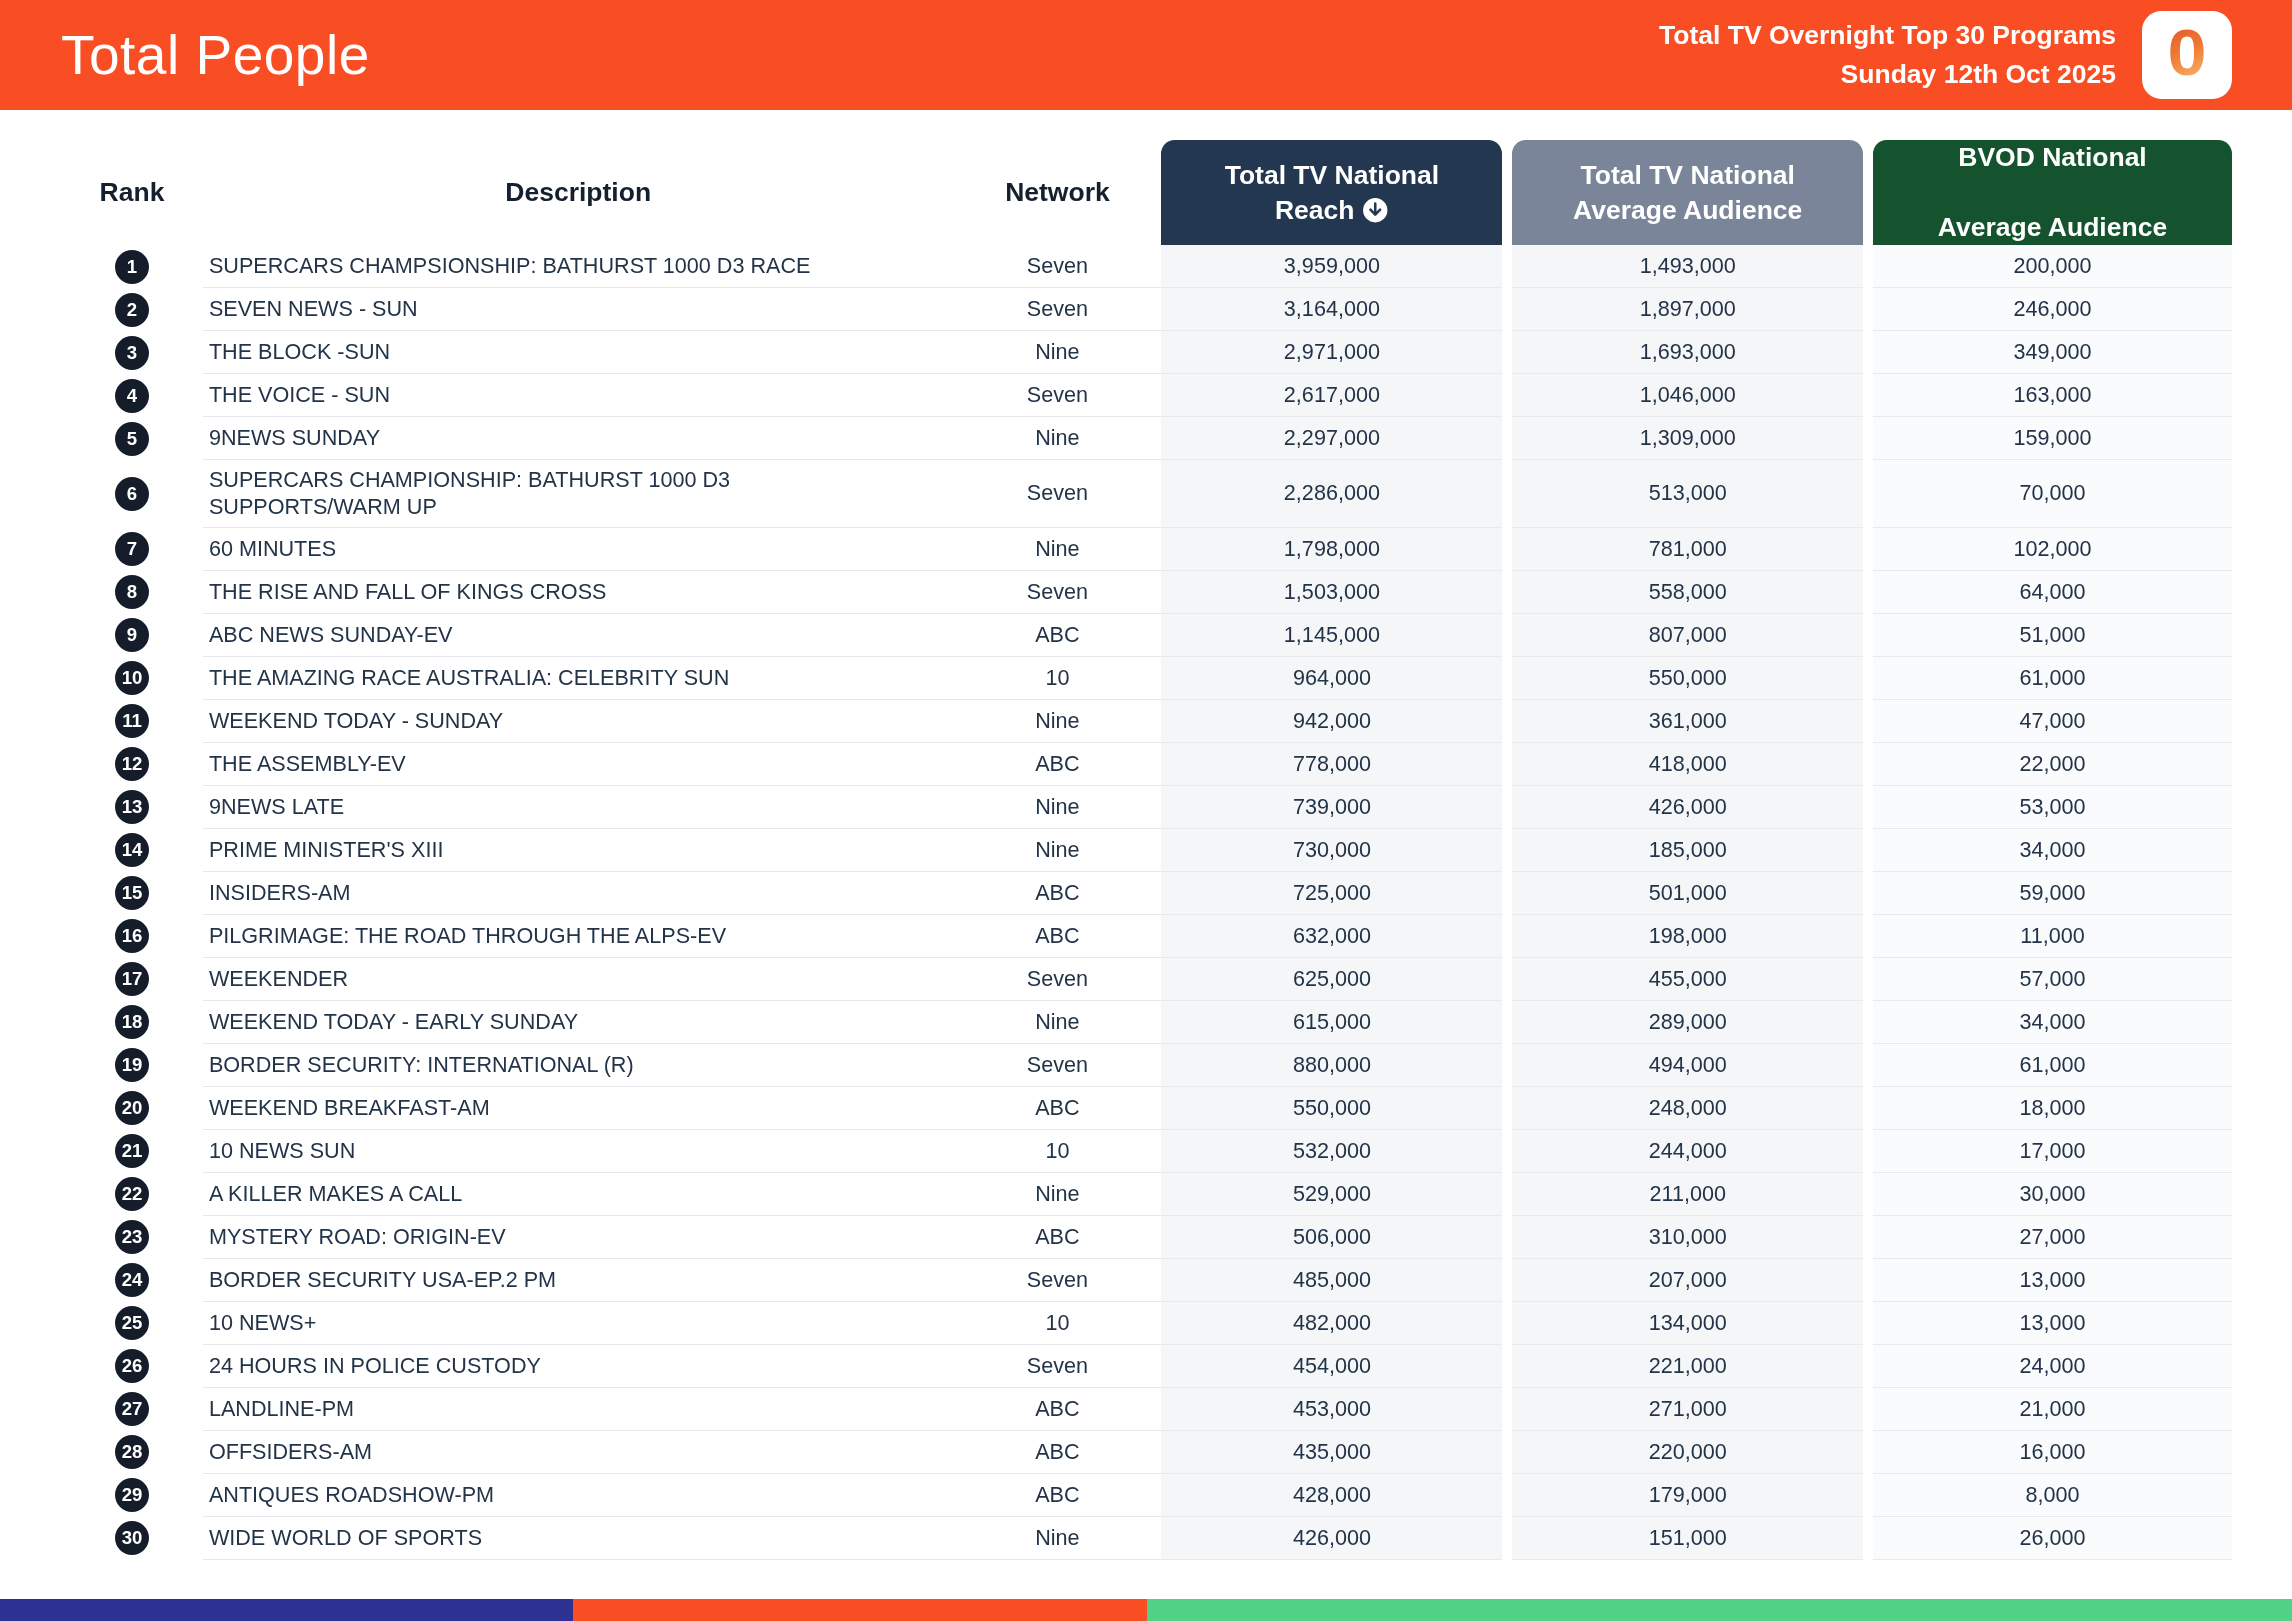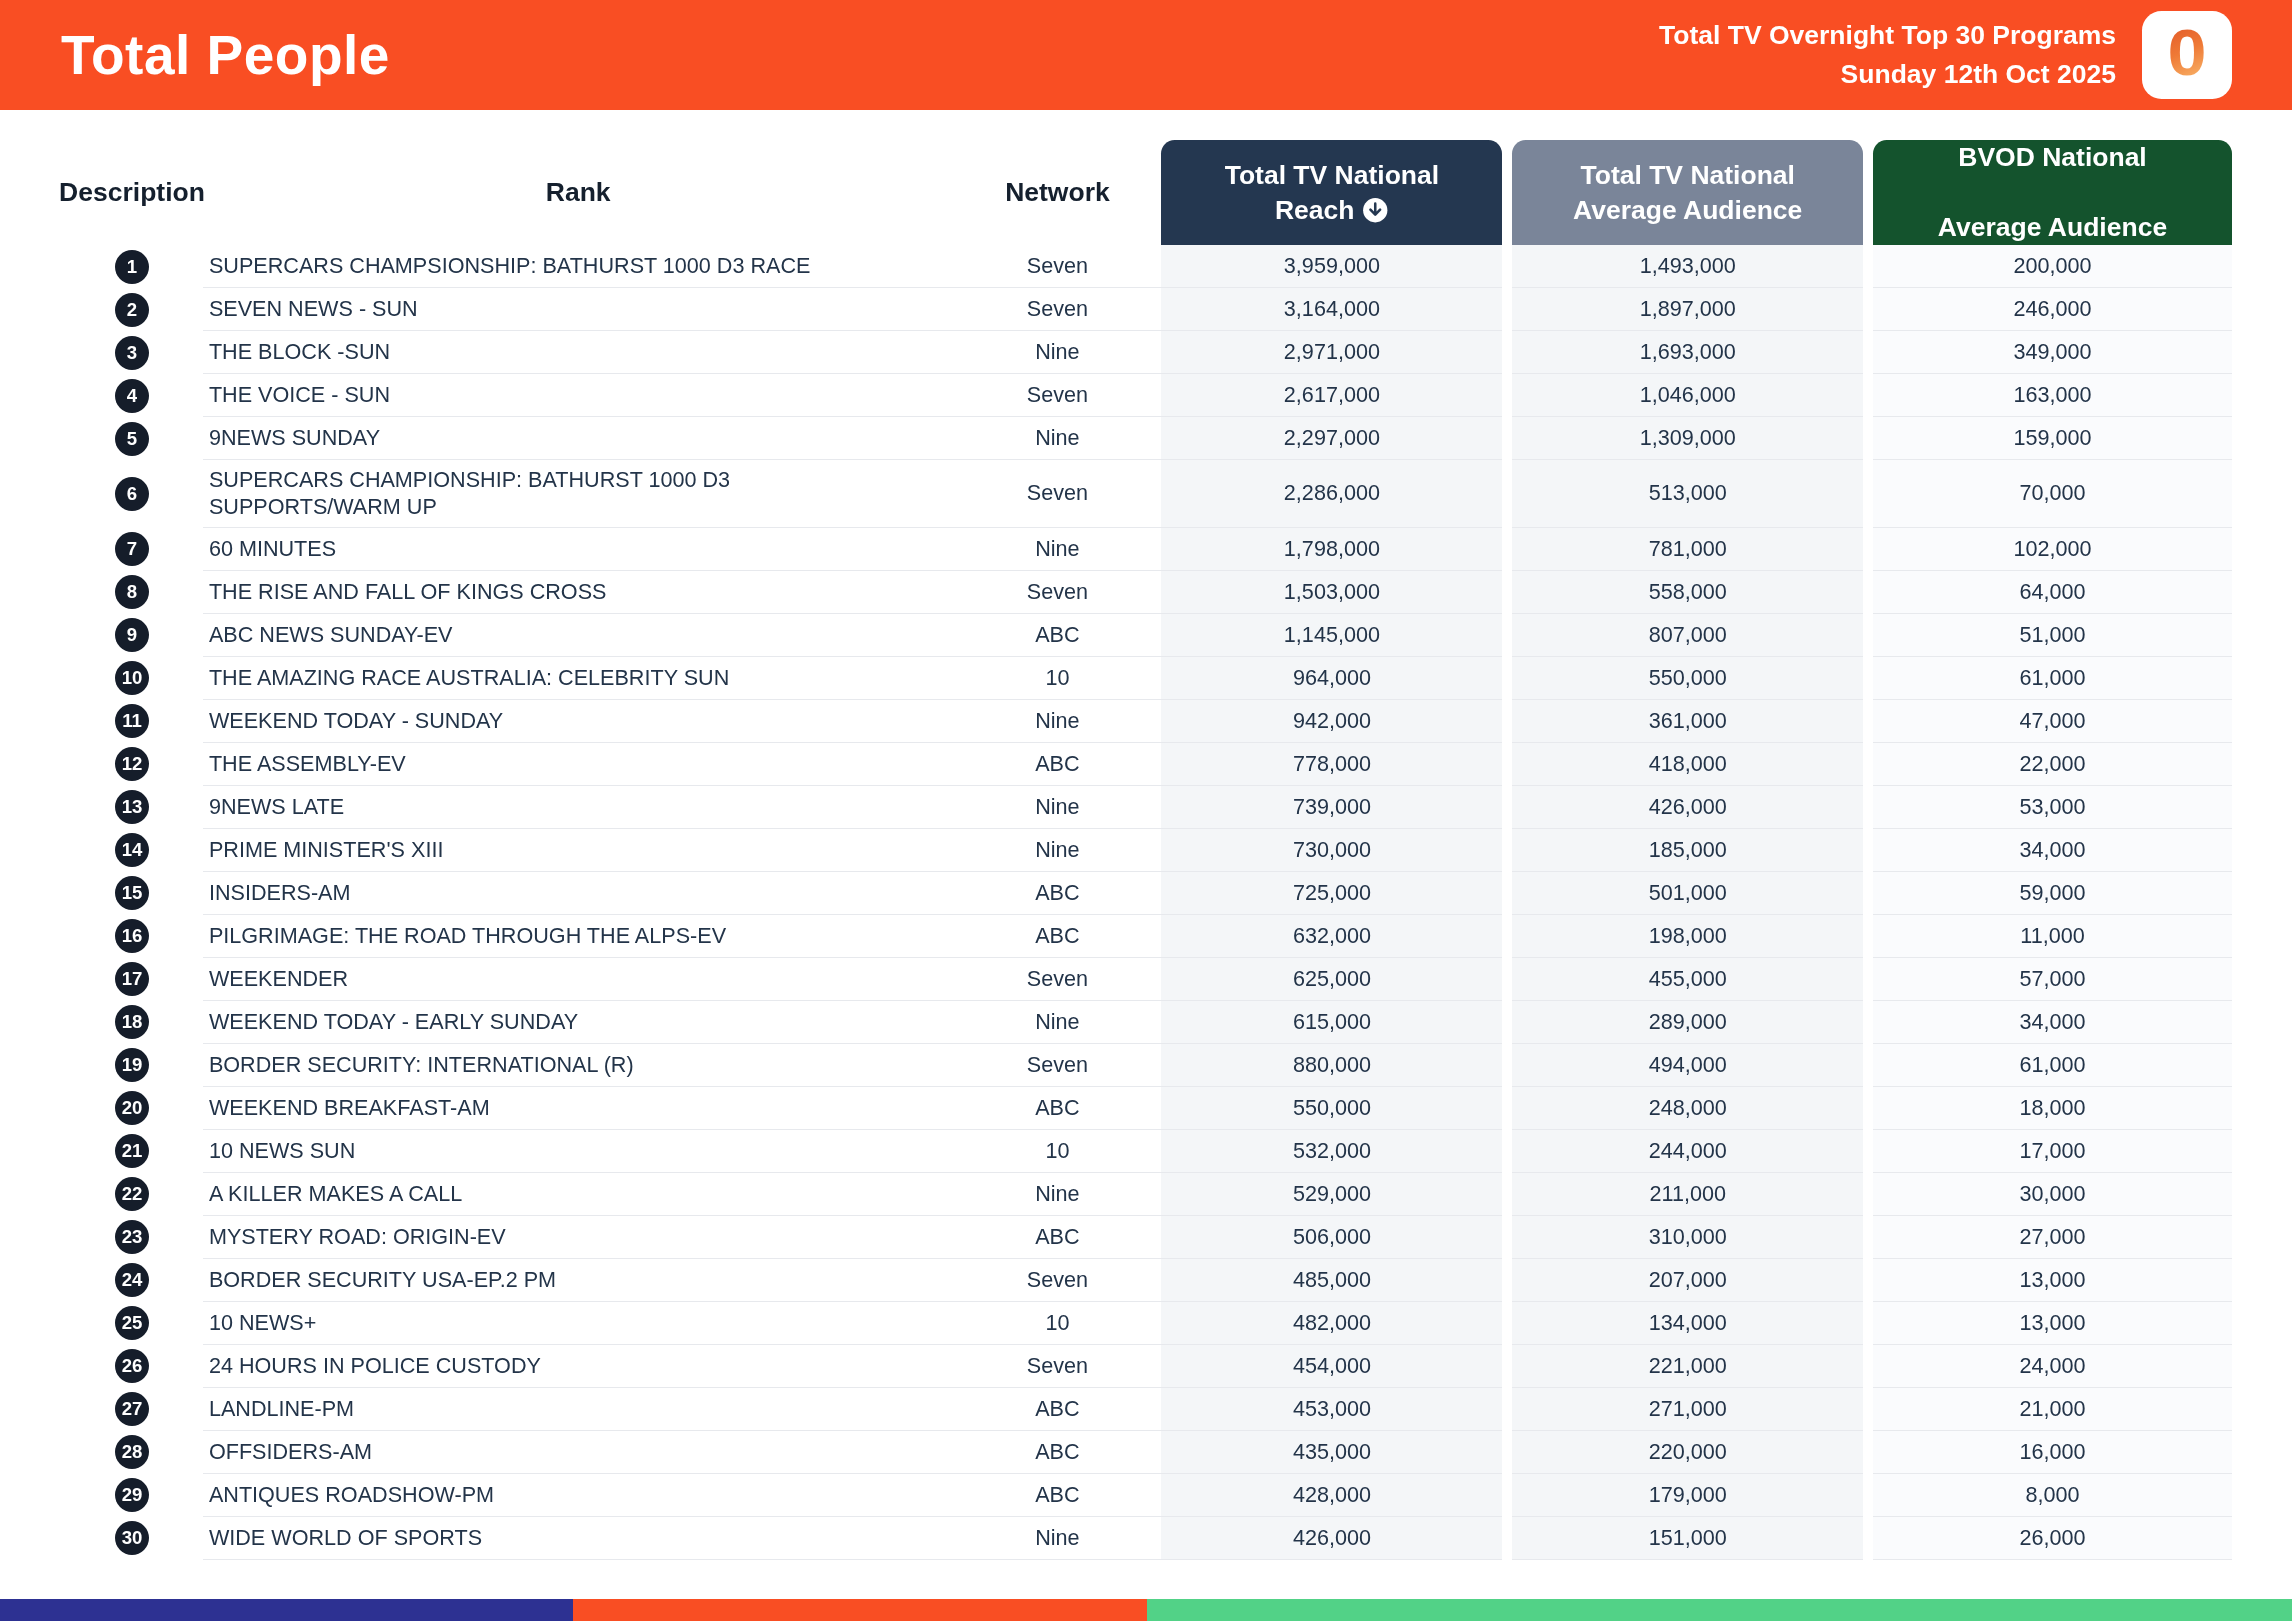--- a/index.html
+++ b/index.html
@@ -17,21 +17,21 @@
   .topbar {
     height: 110px;
     background: #F94E23;
     display: flex;
     align-items: center;
     padding: 0 61px;
   }
   .title {
     color: #ffffff;
     font-size: 55px;
-    font-weight: bold;
+    font-weight: normal;
     letter-spacing: 0.5px;
     text-align: center;
   }
   .topbar .spacer { flex: 1; }
   .subtitle {
     text-align: right;
     color: #ffffff;
     font-size: 26.5px;
     font-weight: bold;
     line-height: 39px;
@@ -152,22 +152,22 @@
       <div>Sunday 12th Oct 2025</div>
     </div>
     <div class="logo">
       <span class="logo-zero">0</span>
     </div>
   </header>
 
   <main class="table">
 
     <div class="thead grid-cols">
+      <div class="th plain">Rank</div>
       <div class="th plain">Description</div>
-      <div class="th plain">Rank</div>
       <div class="th plain">Network</div>
 
       <div class="th box navy">
         <span>Total TV National</span>
         <span class="line2">
           <span>Reach</span>
           <svg class="sort-icon" width="26.5" height="26.5" viewBox="0 0 24 24">
             <circle cx="12" cy="12" r="11" fill="#ffffff"></circle>
             <path d="M12 6 L12 15.2 M7.6 11.4 L12 16 L16.4 11.4" fill="none" stroke="#243750" stroke-width="2.3" stroke-linecap="round" stroke-linejoin="round"></path>
           </svg>

